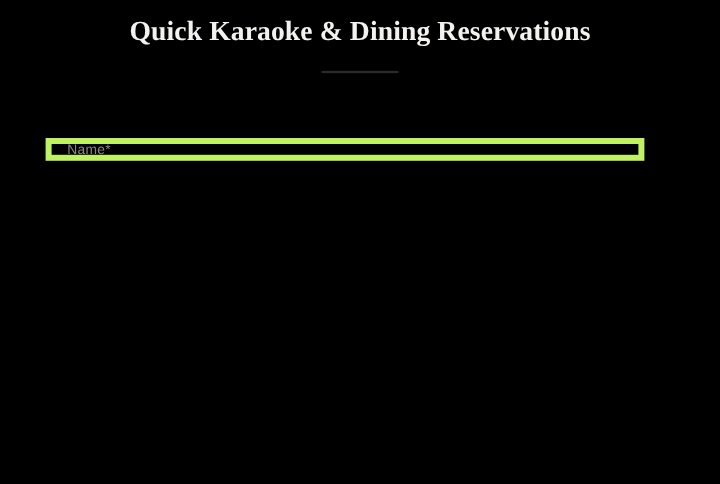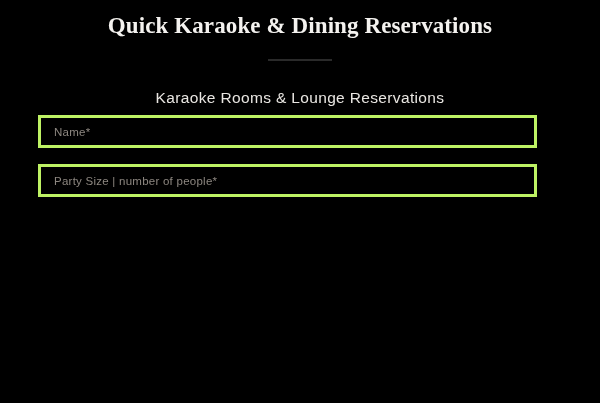--- a/index.html
+++ b/index.html
@@ -66,24 +66,24 @@
     position: absolute;
     left: 38px;
     top: 115px;
     width: 499px;
   }
 
   .form-field {
     display: block;
     box-sizing: border-box;
     width: 499px;
-    height: 33px;
+    height: 19px;
     margin-bottom: 16px;
     background: #000000;
-    border: 3px solid #bef264;
+    border: 5px solid #bef264;
     border-radius: 0;
     padding: 0 0 0 13px;
     color: #bdb8b2;
     font-family: "Liberation Sans", sans-serif;
     font-size: 11.5px;
     letter-spacing: 0.25px;
     outline: none;
   }
 
   .form-field::placeholder {
@@ -100,26 +100,24 @@
 </head>
 <body>
 
 <div class="page">
 
   <div class="header">
     <h1 class="page-title">Quick Karaoke &amp; Dining Reservations</h1>
 
     <hr class="title-divider">
 
-    <h2 class="section-subtitle">Karaoke Rooms &amp; Lounge Reservations</h2>
   </div>
 
   <form class="form">
     <input class="form-field" type="text" placeholder="Name*" style="">
 
 
 
 
-    <input class="form-field" type="text" placeholder="Party Size | number of people*" style="">
 
   </form>
 
 </div>
 
 </body></html>

